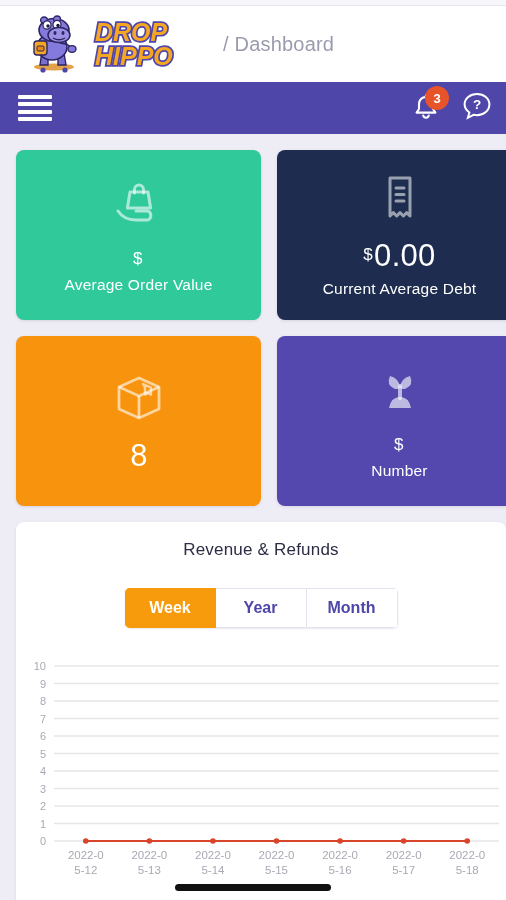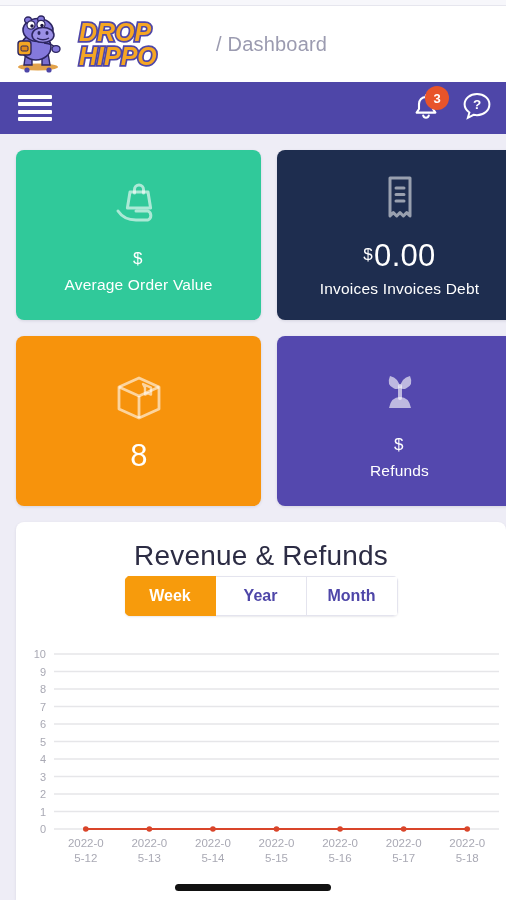--- a/index.html
+++ b/index.html
@@ -24,22 +24,22 @@
     background: #f7f7fb;
     border-bottom: 1px solid #e6e6ee;
   }
 
   
   .brand-header {
     height: 76px;
     background: #ffffff;
     display: flex;
     align-items: center;
-    padding-left: 8px;
-    gap: 28px;
+    padding-left: 24px;
+    gap: 19px;
   }
   .logo-wrap {
     display: flex;
     align-items: center;
     gap: 4px;
     flex-shrink: 0;
   }
   .logo-svg { display: block; }
   .breadcrumb {
     font-size: 20px;
@@ -136,24 +136,24 @@
     margin: 16px 0 0 16px;
     width: 490px;
     background: #ffffff;
     border-radius: 8px;
     box-shadow: 0 1px 3px rgba(40,40,70,0.10);
     padding: 18px 0 0 0;
     height: 385px;
   }
   .chart-title {
     text-align: center;
-    font-size: 28px;
+    font-size: 17px;
     color: #2c2c44;
     letter-spacing: 0.2px;
-    margin-bottom: 4px;
+    margin-bottom: 28px;
   }
   .seg-wrap {
     display: flex;
     justify-content: center;
     margin-bottom: 28px;
   }
   .seg {
     display: flex;
     border-radius: 5px;
     overflow: hidden;
@@ -288,21 +288,21 @@
 
     <div class="card" style="background:#1e2d4f">
       <svg class="card-icon" width="62" height="54" viewBox="0 0 62 54">
         <path d="M21 6 h20 v38 l-3.3-3.4 l-3.3 3.4 l-3.4-3.4 l-3.3 3.4 l-3.4-3.4 L21 44 z" fill="none" stroke="rgba(255,255,255,0.55)" stroke-width="3" stroke-linejoin="round"></path>
         <path d="M27 16 h8 M27 22.5 h8 M27 29 h8" stroke="rgba(255,255,255,0.55)" stroke-width="3" stroke-linecap="round"></path>
       </svg>
       <div class="card-value">
         <span class="cur">$</span>
           <span>0.00</span>
       </div>
-      <div class="card-label">Invoices Invoices Debt</div>
+      <div class="card-label">Current Average Debt</div>
     </div>
 
     <div class="card" style="background:#f7930c">
       <svg class="card-icon" width="62" height="54" viewBox="0 0 62 54">
         <path d="M31 6 L51 15 V37 L31 46 L11 37 V15 Z" fill="none" stroke="rgba(255,255,255,0.6)" stroke-width="2.8" stroke-linejoin="round"></path>
         <path d="M11 15 L31 24 L51 15" fill="none" stroke="rgba(255,255,255,0.6)" stroke-width="2.8" stroke-linejoin="round"></path>
         <path d="M31 24 V46" fill="none" stroke="rgba(255,255,255,0.6)" stroke-width="2.8"></path>
         <path d="M35 12 l8 3.6 v7 l-3-1.4 l-3 1.4 v-7 z" fill="none" stroke="rgba(255,255,255,0.6)" stroke-width="2.4" stroke-linejoin="round"></path>
       </svg>
       <div class="card-value">
@@ -314,21 +314,21 @@
     <div class="card" style="background:#5448ae">
       <svg class="card-icon" width="62" height="54" viewBox="0 0 62 54">
         <path d="M31 26 q-1-10-10-12 q-4 9 4 12.5 q3 1.4 6-0.5 z" fill="rgba(255,255,255,0.62)"></path>
         <path d="M31 26 q1-10 10-12 q4 9-4 12.5 q-3 1.4-6-0.5 z" fill="rgba(255,255,255,0.62)"></path>
         <path d="M31 24 v12" stroke="rgba(255,255,255,0.62)" stroke-width="4" stroke-linecap="round"></path>
         <path d="M20 46 q2-11 11-11 q9 0 11 11 z" fill="rgba(255,255,255,0.62)"></path>
       </svg>
       <div class="card-value">
         <span class="cur">$</span>
       </div>
-      <div class="card-label">Refunds</div>
+      <div class="card-label">Number</div>
     </div>
   </div>
 
   <div class="chart-panel">
     <div class="chart-title">Revenue &amp; Refunds</div>
 
     <div class="seg-wrap">
       <div class="seg">
         <button class="seg-btn active">Week</button>
         <button class="seg-btn">Year</button>

